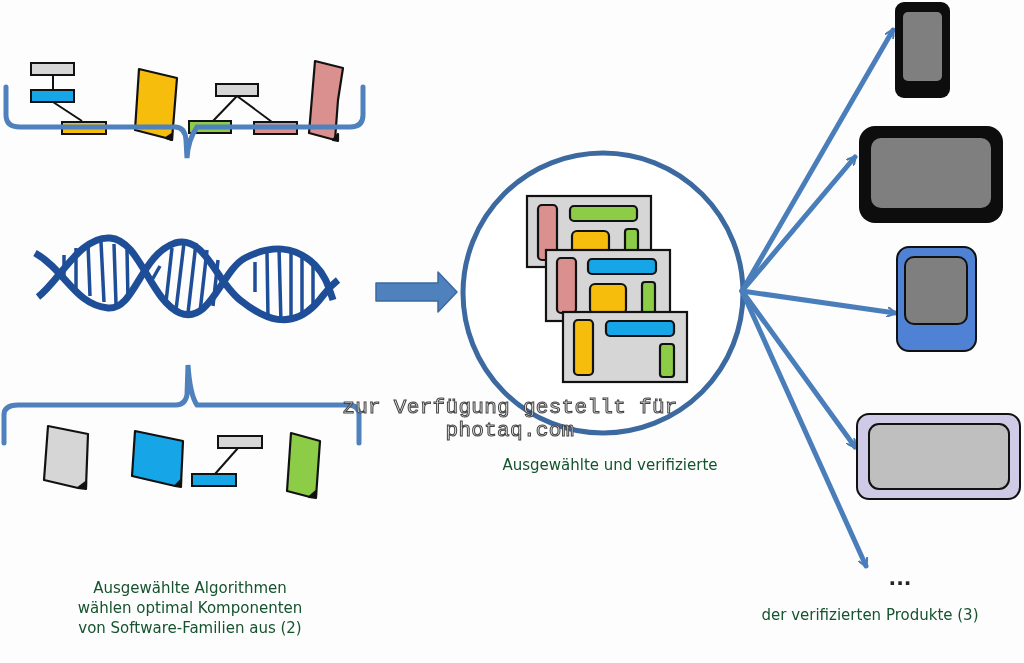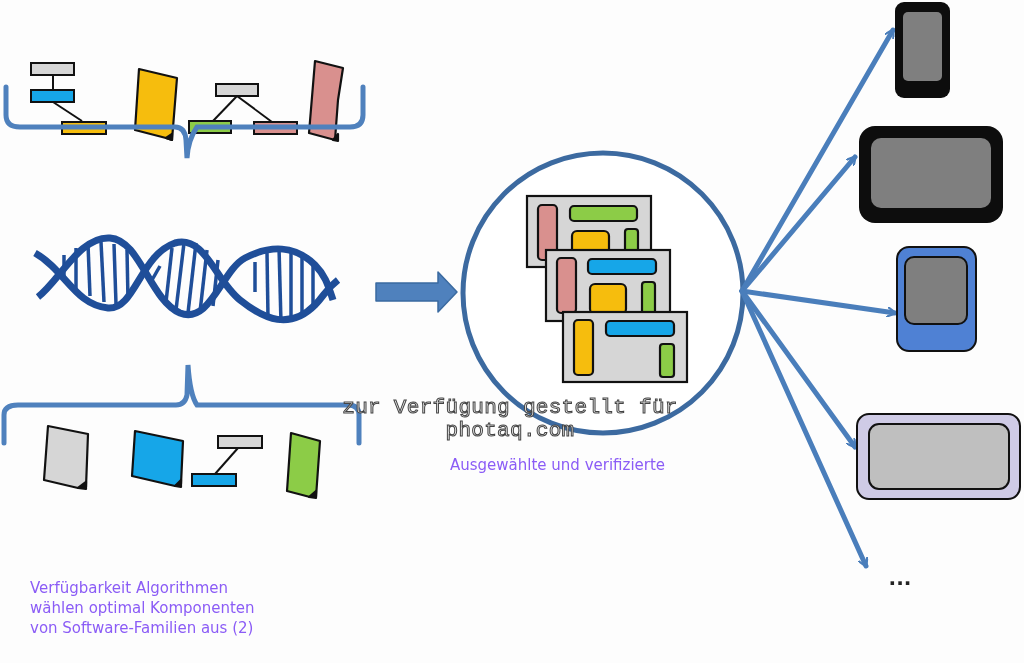--- a/index.html
+++ b/index.html
@@ -1,18 +1,18 @@
 <!DOCTYPE html>
 <html><head>
 <meta charset="utf-8">
 <style>
   html, body { margin: 0; padding: 0; background: #fdfdfd; }
   body { width: 1024px; height: 663px; position: relative; overflow: hidden; font-family: "DejaVu Sans", sans-serif; }
   #stage { position: absolute; left: 0; top: 0; width: 1024px; height: 663px; }
-  .caption { position: absolute; text-align: left; color: #8b5cf6; font-size: 15px; line-height: 20px; font-family: "DejaVu Sans", sans-serif; }
+  .caption { position: absolute; text-align: center; color: #14532d; font-size: 15px; line-height: 20px; font-family: "DejaVu Sans", sans-serif; }
   .caption div { white-space: nowrap; }
   #cap1 { left: 30px; top: 578px; width: 320px; }
   #cap2 { left: 450px; top: 455px; width: 320px; }
   #cap3 { left: 720px; top: 605px; width: 300px; }
   #ellipsis { position: absolute; left: 880px; top: 566px; width: 40px; text-align: center; font-size: 20px; font-weight: bold; color: #222; }
   #watermark { position: absolute; left: 300px; top: 396px; width: 420px; text-align: center; font-family: Liberation Mono, monospace; font-size: 21px; color: #e8e8e8; -webkit-text-stroke: 1px #444; letter-spacing: 0.3px; }
 </style>
 </head>
 <body>
 
@@ -149,25 +149,26 @@
   </g>
   <g>
     <rect x="857" y="414" width="163" height="85" rx="12" fill="#cfcbe6" stroke="#111" stroke-width="2"></rect>
     <rect x="869" y="424" width="140" height="65" rx="10" fill="#bfbfbf" stroke="#111" stroke-width="2"></rect>
   </g>
 </svg>
 
 <div id="watermark">zur Verfügung gestellt für photaq.com</div>
 
 <div id="cap1" class="caption">
-  <div>Verfügbarkeit Algorithmen</div>
+  <div>Ausgewählte Algorithmen</div>
   <div>wählen optimal Komponenten</div>
   <div>von Software-Familien aus (2)</div>
 </div>
 
 <div id="cap2" class="caption">
   <div>Ausgewählte und verifizierte</div>
 </div>
 
 <div id="ellipsis">...</div>
 
 <div id="cap3" class="caption">
+  <div>der verifizierten Produkte (3)</div>
 </div>
 
 </body></html>

